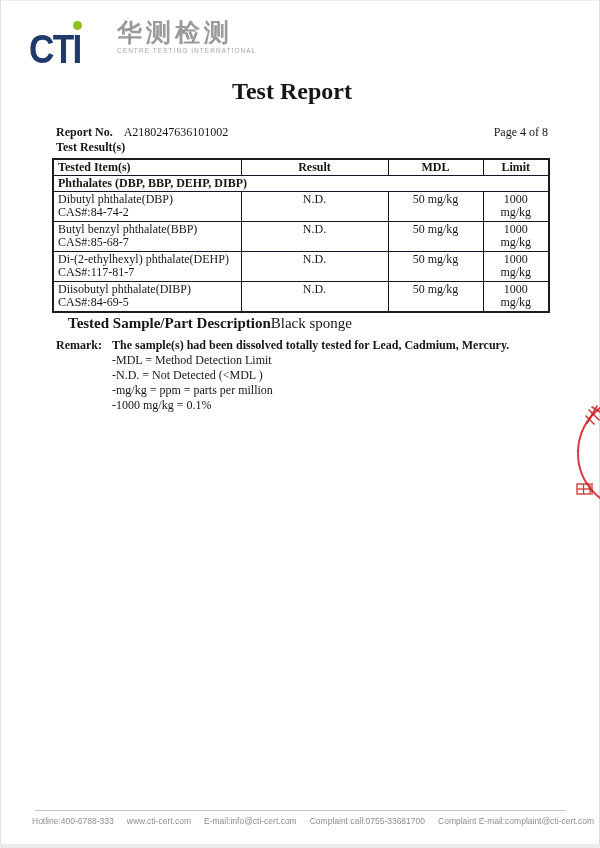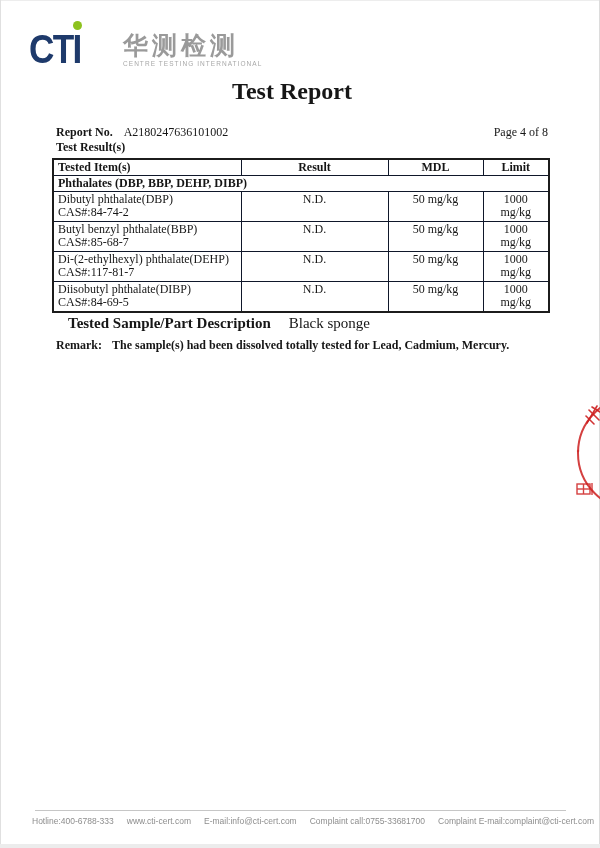--- a/index.html
+++ b/index.html
@@ -2,21 +2,21 @@
 <html><head>
 <meta charset="utf-8">
 <style>
   html,body{margin:0;padding:0;background:#fff;}
   .page{
     position:relative;width:600px;height:848px;background:#ffffff;overflow:hidden;
     font-family:"Liberation Serif","DejaVu Serif",serif;color:#161616;
     box-shadow:inset 1px 0 0 #e0e0e0, inset -1px 0 0 #dcdcdc, inset 0 1px 0 #ededed;
   }
   
-  .logo{position:absolute;top:20px;left:29px;display:flex;align-items:flex-end;gap:6px;}
+  .logo{position:absolute;top:20px;left:29px;display:flex;}
   .cti-wrap{position:relative;width:64px;height:48px;}
   .cti{
     position:absolute;left:0;top:9px;font-family:"Liberation Sans","DejaVu Sans",sans-serif;
     font-weight:900;font-size:40px;line-height:1;color:#1e3a6b;letter-spacing:-2px;
     display:inline-block;transform:scaleX(0.88);transform-origin:left top;
   }
   .green-dot{position:absolute;left:44px;top:1px;width:9px;height:9px;border-radius:50%;background:#8dc21e;}
   .logo-right{margin-left:24px;padding-bottom:1px;}
   .logo-cn{
     font-size:25px;line-height:1;color:#9a9a9a;font-weight:600;letter-spacing:4px;white-space:nowrap;
@@ -39,21 +39,21 @@
     font-size:12px;table-layout:fixed;border:2px solid #1c1c1c;
   }
   table.results th,table.results td{border:1px solid #0f172a;padding:1px 4px;vertical-align:top;line-height:13px;}
   table.results thead th{height:13px;font-weight:700;text-align:center;}
   table.results thead th.cell-l{text-align:left;}
   tr.group td{height:13px;font-weight:700;}
   tr.data-row td{height:27px;}
   td.cell-c{text-align:center;margin-top:16px;}
   
   .sample{position:absolute;top:316px;left:68px;font-size:15px;line-height:14px;display:flex;}
-  .sample .val{margin-left:18px;}
+  .sample .val{margin-left:0;}
   .remark{position:absolute;top:338px;left:56px;right:52px;display:flex;font-size:12px;line-height:15px;}
   .remark .rlabel{width:56px;flex:none;}
   .remark .rbody{flex:1;}
   
   .stamp{position:absolute;top:390px;right:0;width:27px;height:130px;overflow:hidden;}
   .stamp-circle{
     position:absolute;top:5px;right:-93px;width:112px;height:112px;border:2.5px solid #cd1f1f;
     border-radius:50%;opacity:.85;
   }
   .stamp svg{position:absolute;top:0;left:0;}
@@ -153,20 +153,27 @@
 
   <div class="sample">
     <span class="b">Tested Sample/Part Description</span>
     <span class="val">Black sponge</span>
   </div>
 
   <div class="remark">
     <span class="b rlabel">Remark:</span>
     <div class="rbody">
       <div class="b">The sample(s) had been dissolved totally tested for Lead, Cadmium, Mercury.</div>
+      <div>
+
+      <div>-MDL = Method Detection Limit</div>
+          <div>-N.D. = Not Detected (&lt;MDL )</div>
+          <div>-mg/kg = ppm = parts per million</div>
+          <div>-1000 mg/kg = 0.1%</div>
+        </div>
     </div>
   </div>
 
   <div class="stamp">
     <div class="stamp-circle"></div>
     <svg width="27" height="130" viewBox="0 0 27 130">
       <g stroke="#cd1f1f" stroke-width="1.6" stroke-linecap="round" fill="none" opacity="0.9">
         <path d="M14,33 L24,16"></path>
         <path d="M16,20 L26,30"></path>
         <path d="M13,26 L21,34"></path>

